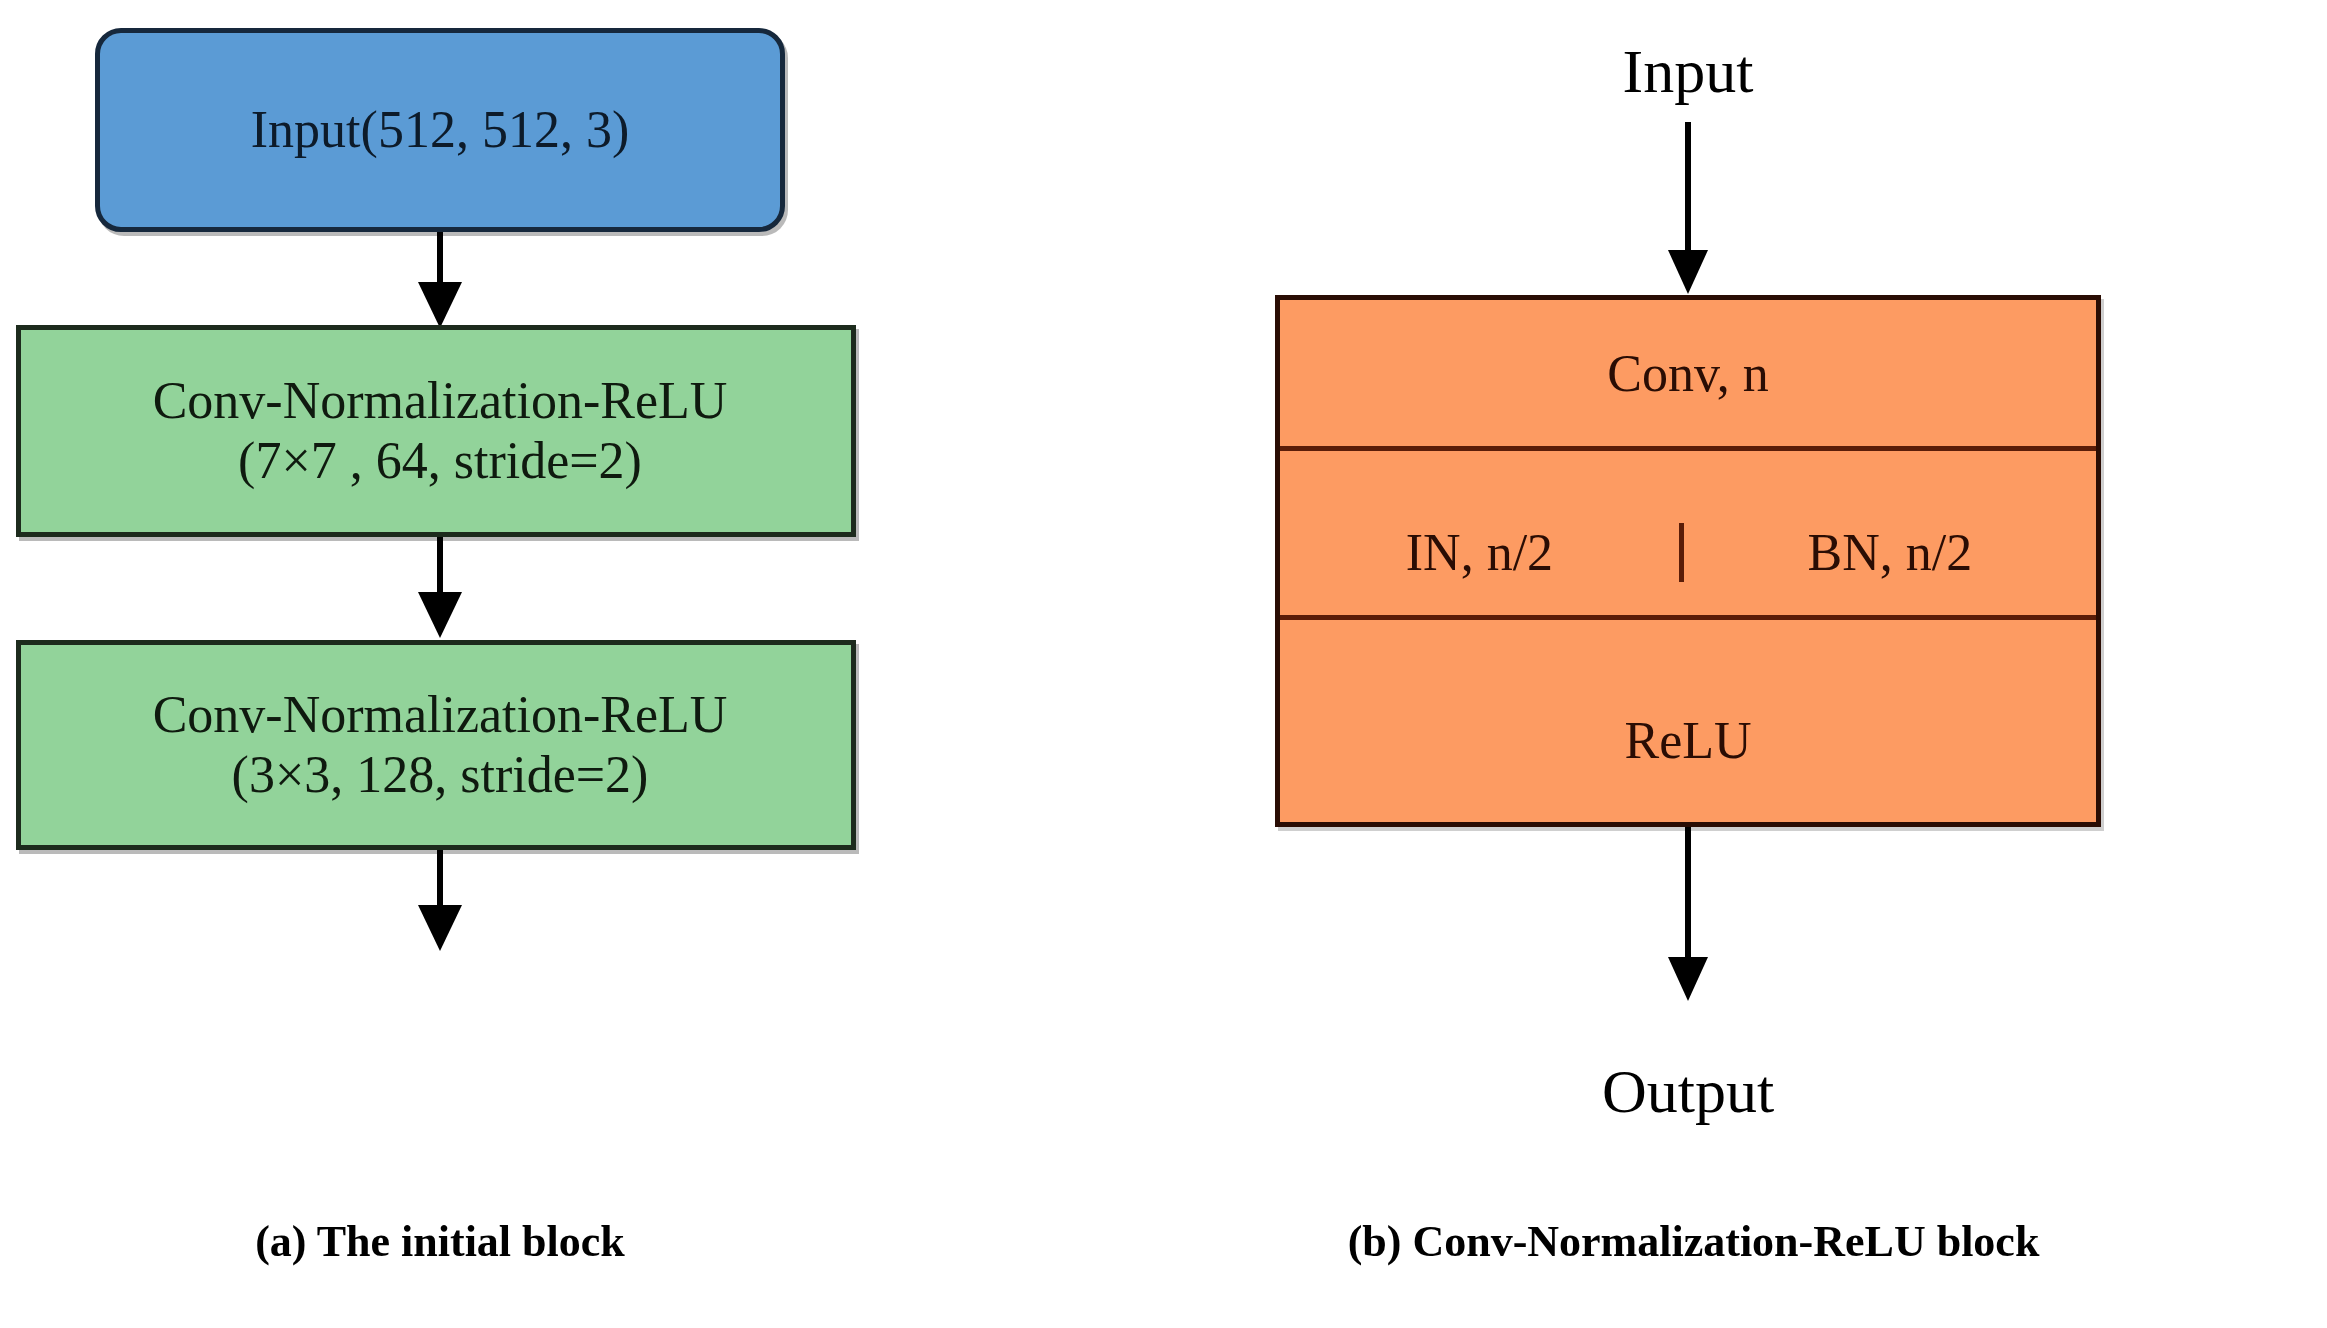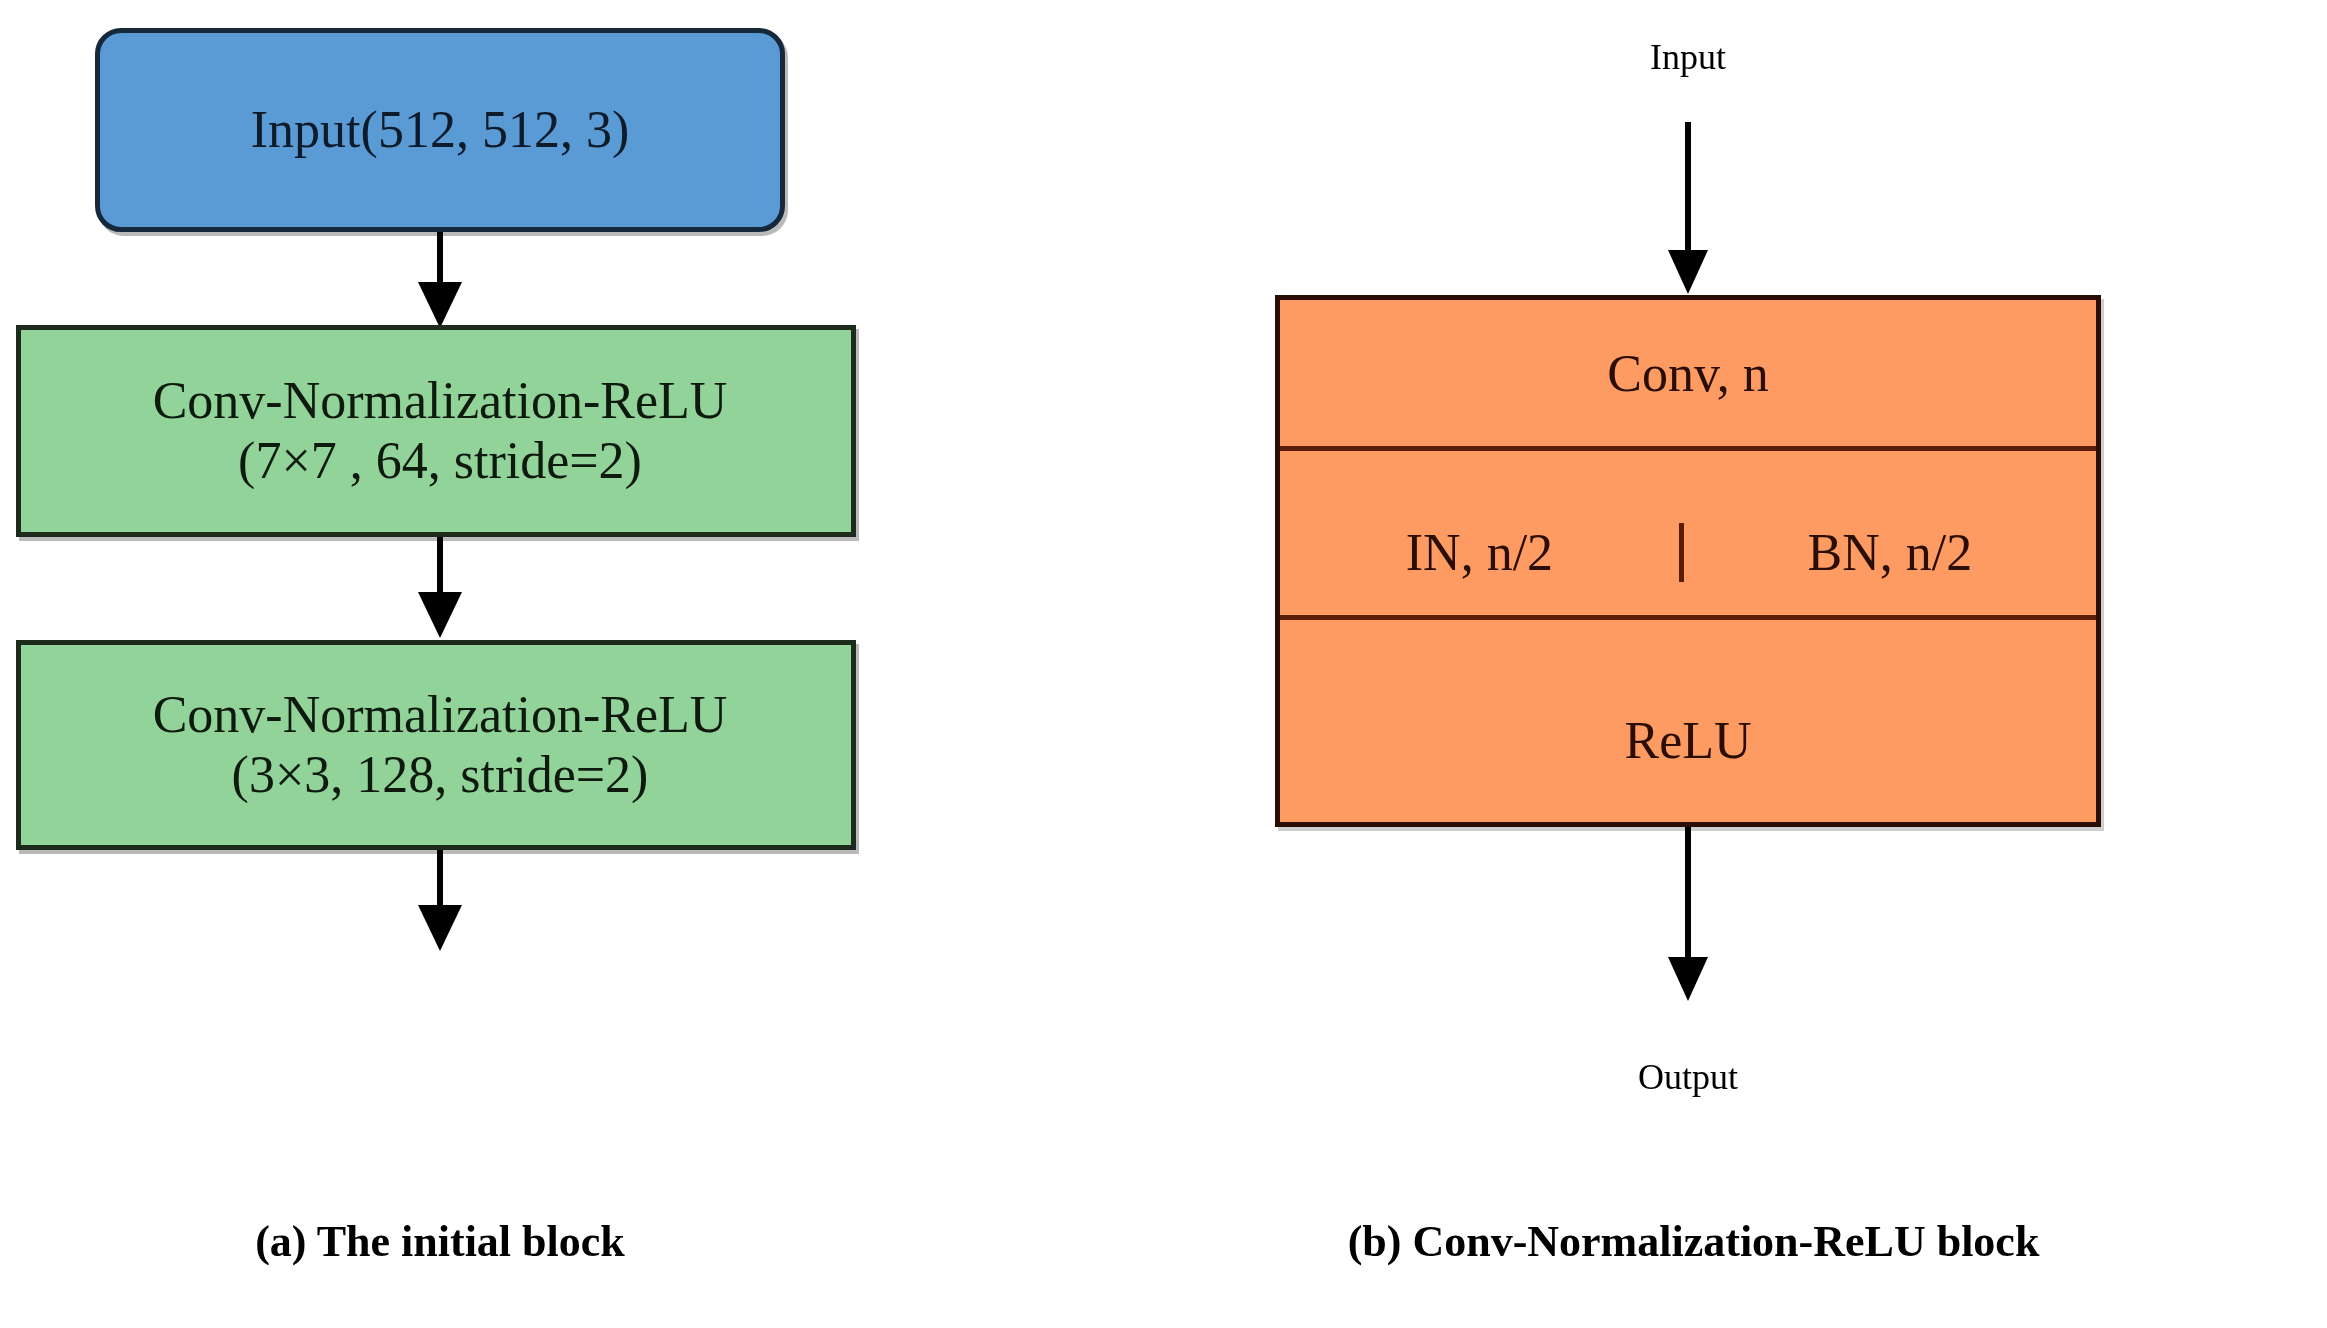--- a/index.html
+++ b/index.html
@@ -122,21 +122,21 @@
     width: 0;
     height: 0;
     border-left: 20px solid transparent;
     border-right: 20px solid transparent;
     border-top: 44px solid #000000;
   }
 
   
   .plain-label {
     position: absolute;
-    font-size: 36px;
+    font-size: 62px;
     color: #000000;
     text-align: center;
     white-space: nowrap;
   }
 
   
   .caption {
     position: absolute;
     font-size: 44px;
     font-weight: bold;

